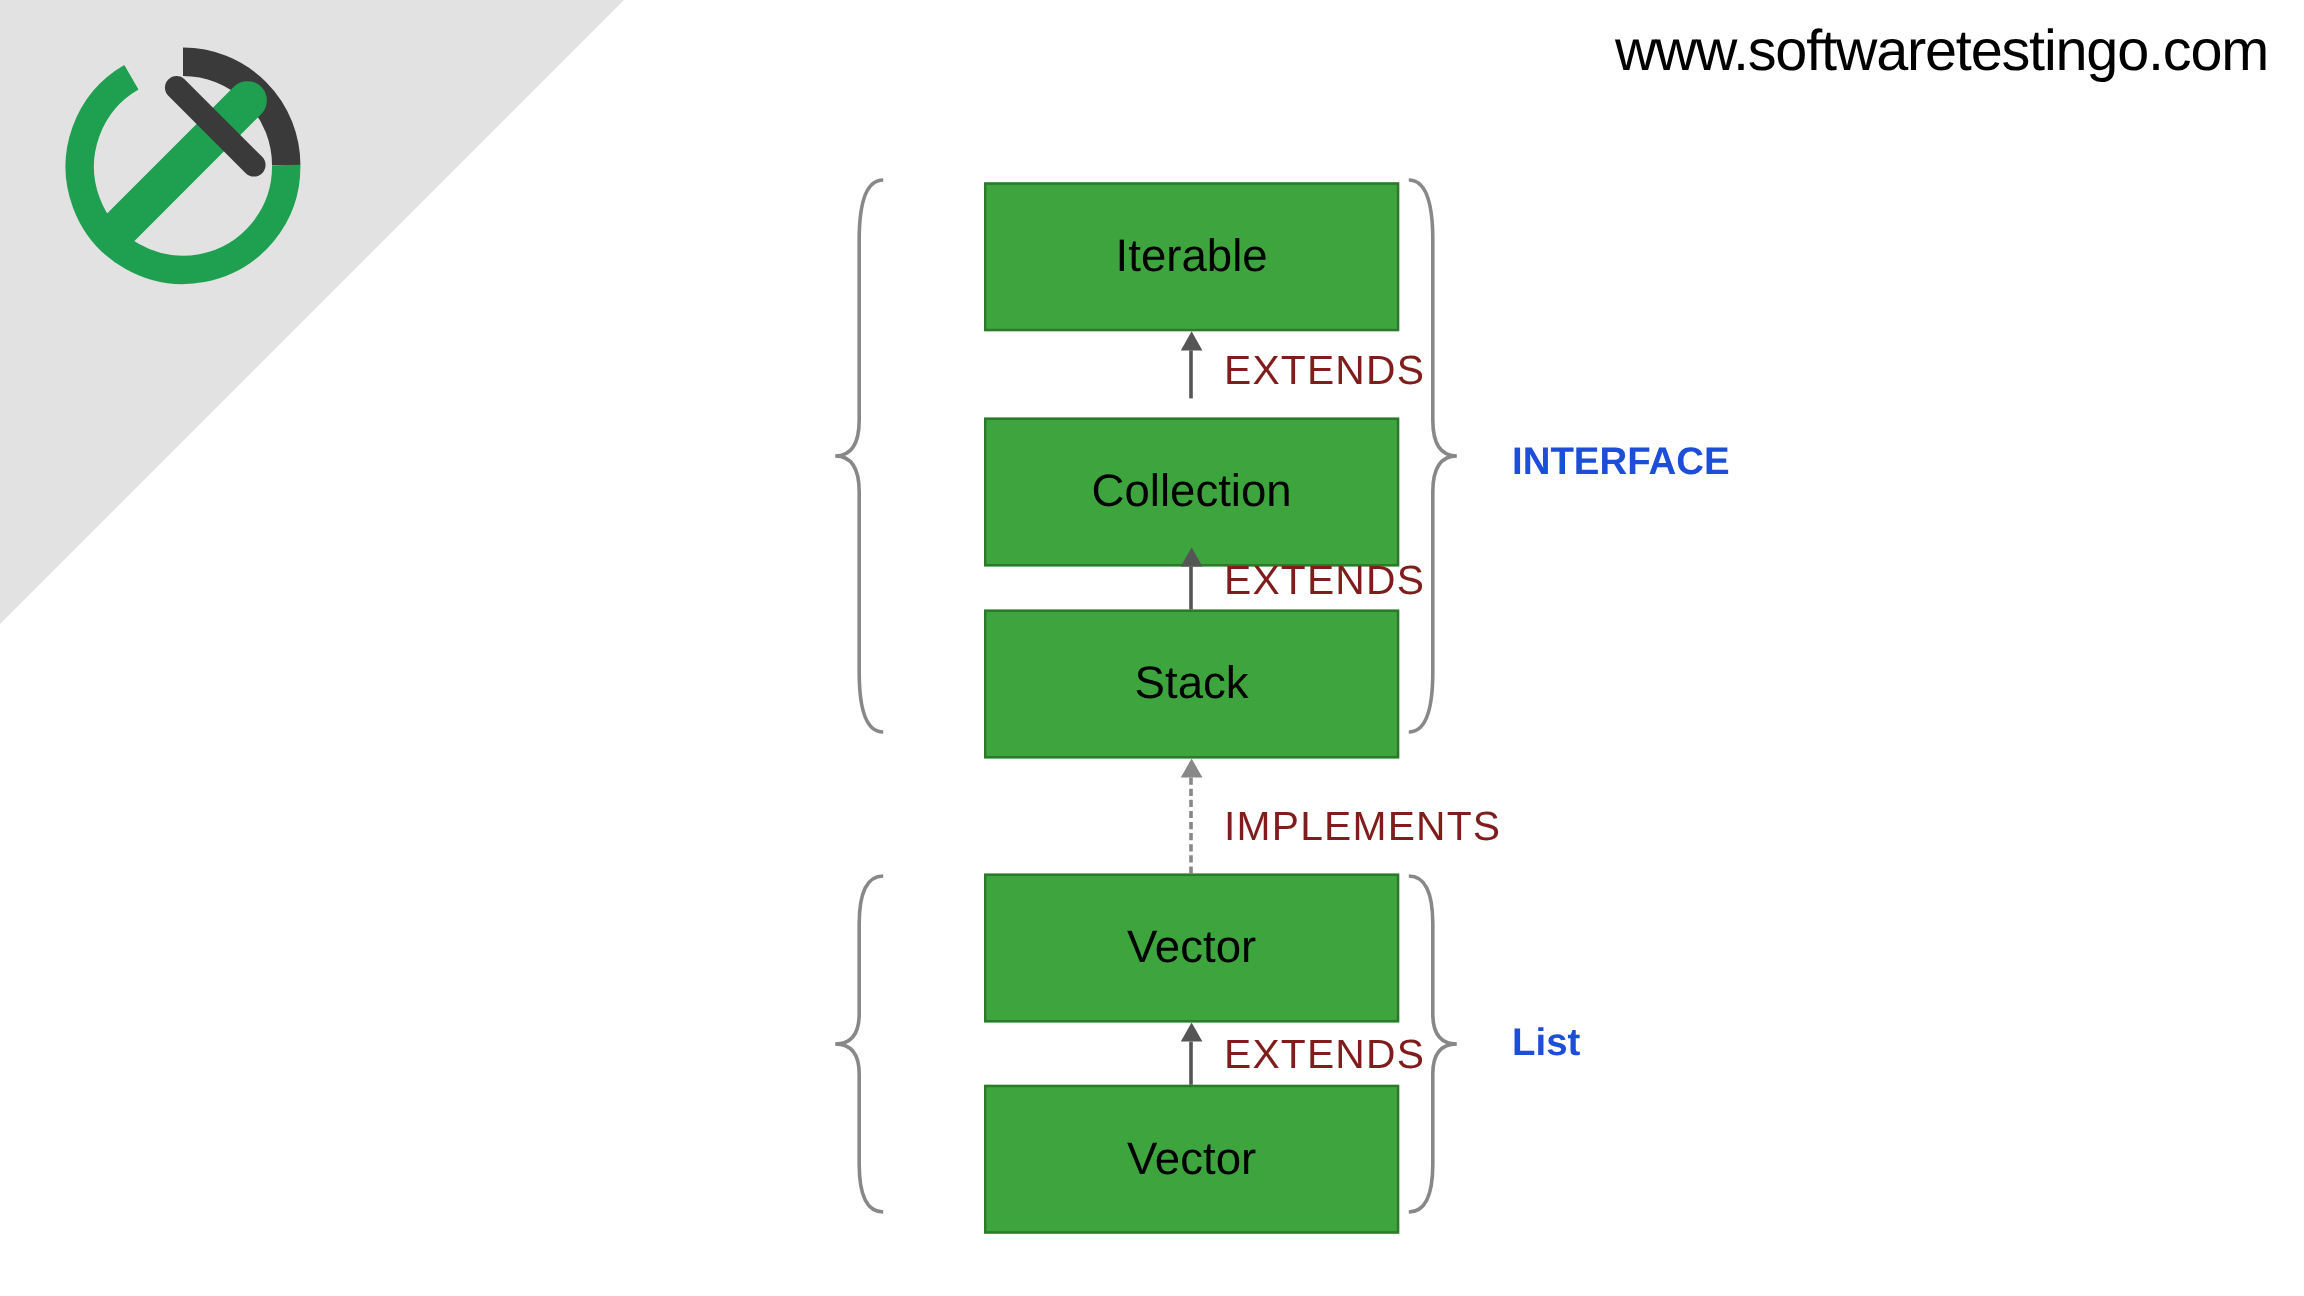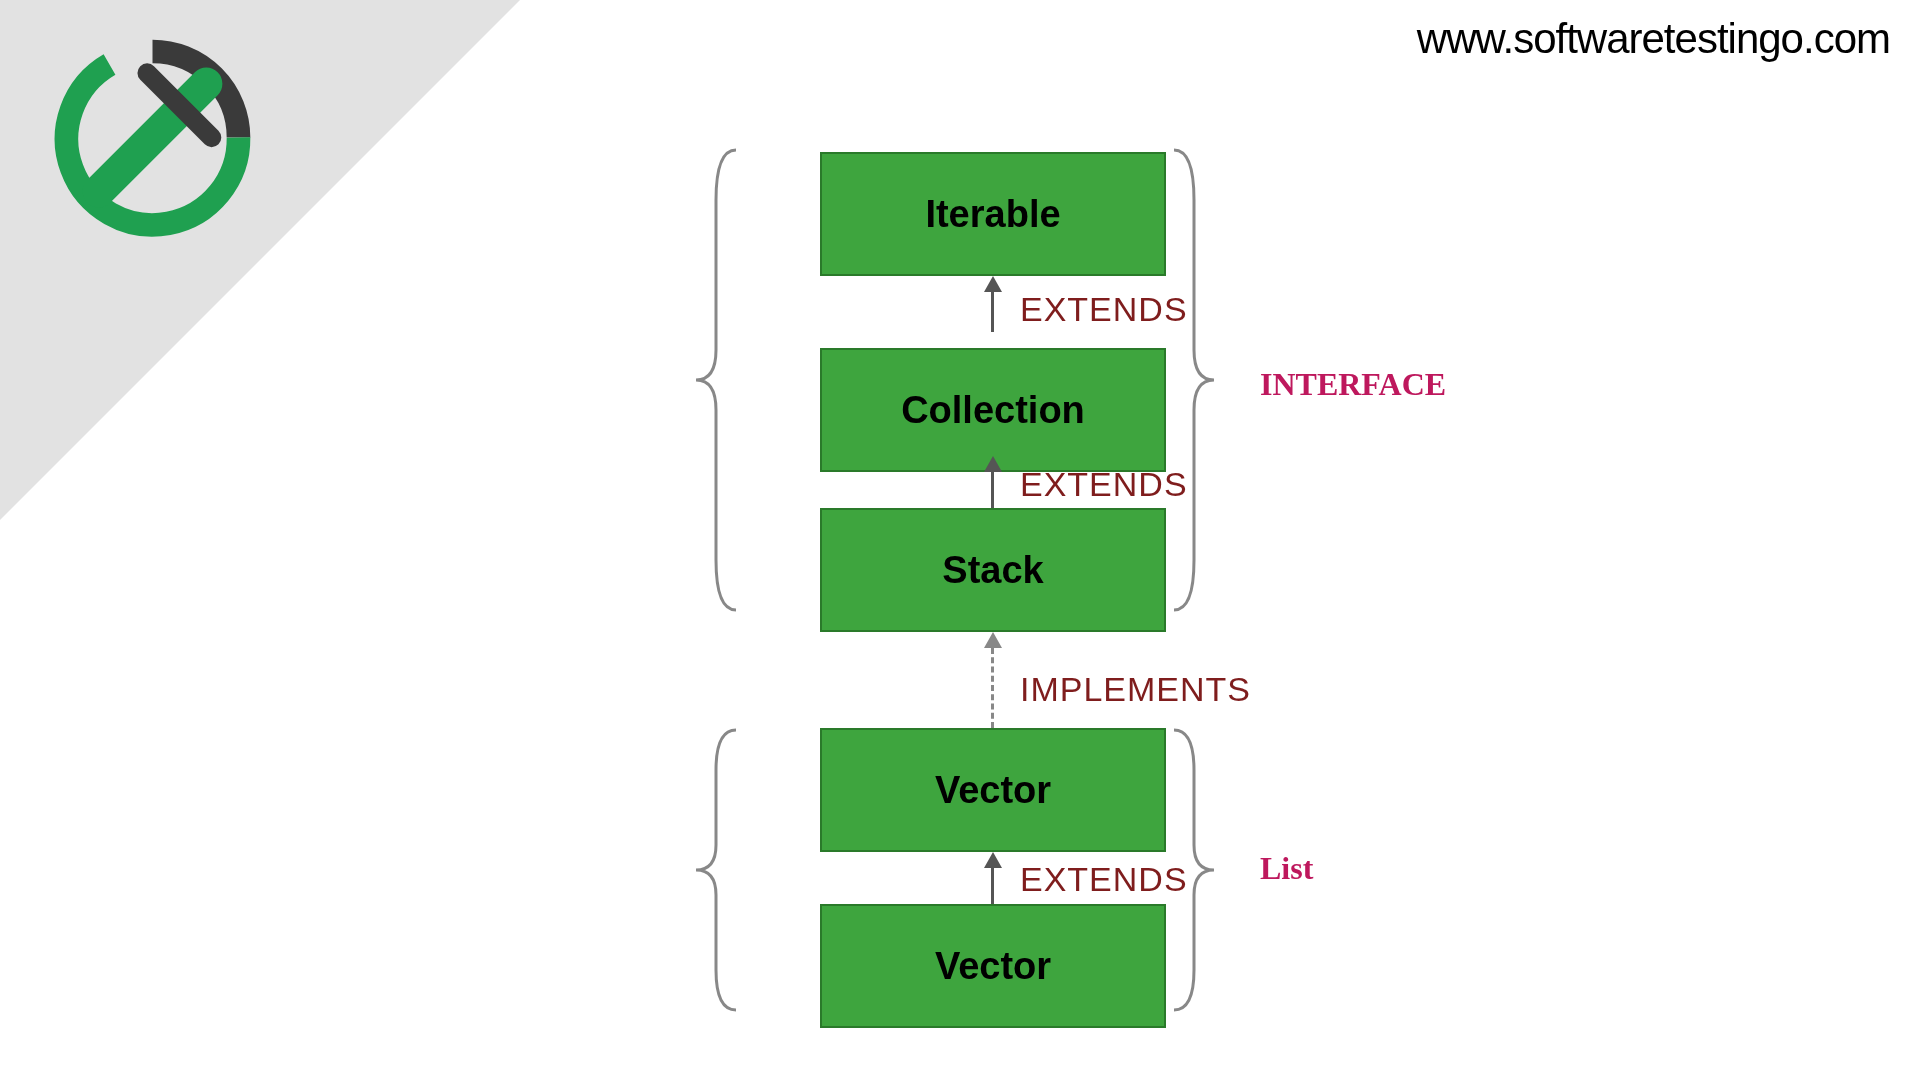--- a/index.html
+++ b/index.html
@@ -33,21 +33,21 @@
       top: 30px;
       left: 45px;
       width: 215px;
       height: 215px;
     }
     
     .header-url {
       position: absolute;
       top: 15px;
       right: 30px;
-      font-size: 42px;
+      font-size: 48px;
       font-weight: 400;
       letter-spacing: -1px;
       color: #000;
     }
     
     
     .diagram {
       position: absolute;
       top: 140px;
       left: 740px;
@@ -60,39 +60,39 @@
       border: 2px solid #2a7a2a;
       display: flex;
       align-items: center;
       justify-content: center;
       width: 346px;
       height: 124px;
     }
     
     .node-text {
       font-size: 38px;
-      font-weight: bold;
+      font-weight: normal;
       color: #000;
       font-family: Arial, sans-serif;
     }
     
     .arrow-label {
       position: absolute;
       font-size: 34px;
       letter-spacing: 1px;
       color: #7f1d1d;
       font-family: Arial, sans-serif;
     }
     
     .group-label {
       position: absolute;
       font-size: 32px;
       font-weight: bold;
-      color: #be185d;
-      font-family: Liberation Serif, serif;
+      color: #1d4ed8;
+      font-family: Liberation Sans, sans-serif;
     }
     
     
     .arrow {
       position: absolute;
       width: 3px;
       background: #555;
       left: 251px;
     }
     

